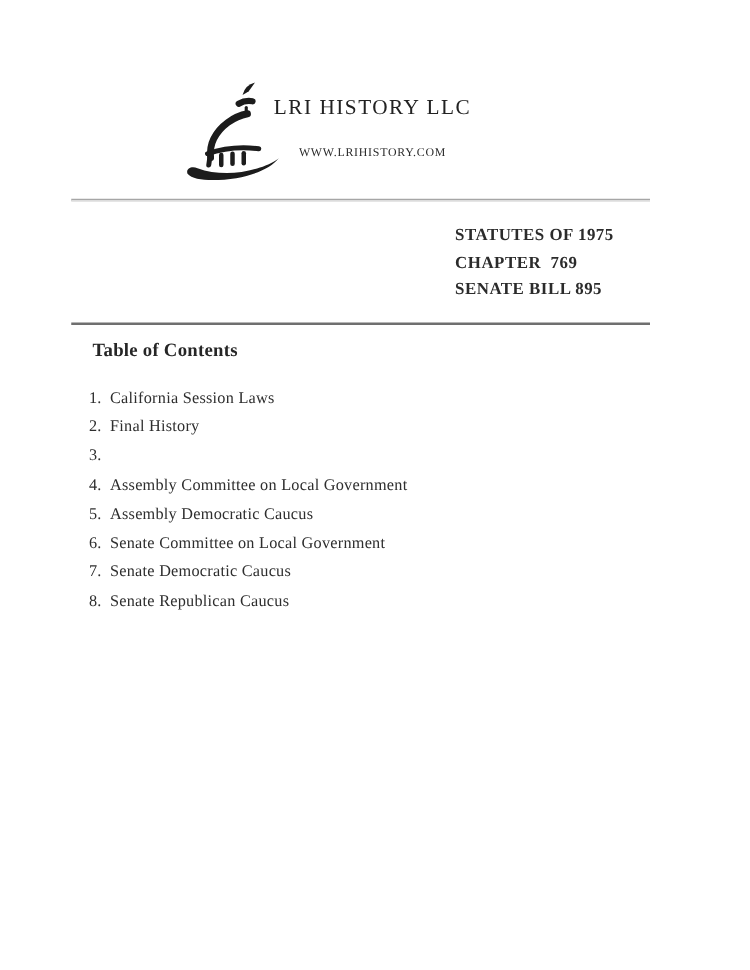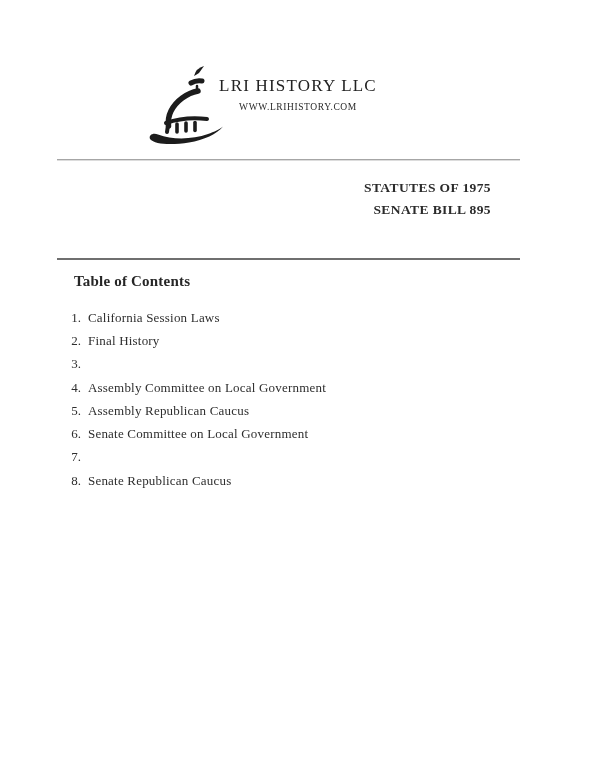--- a/index.html
+++ b/index.html
@@ -27,21 +27,21 @@
     left: 148px;
     top: 75px;
     width: 300px;
     text-align: center;
   }
   .company-name {
     font-size: 17px;
     line-height: 22px;
     letter-spacing: 1.2px;
     color: #222222;
-    margin-bottom: 3px;
+    margin-bottom: 19px;
   }
   .contact-line {
     font-size: 9.5px;
     line-height: 14.5px;
     letter-spacing: 0.6px;
     color: #2a2a2a;
     white-space: pre;
   }
 
   
@@ -52,21 +52,21 @@
     height: 2px;
   }
   .rule-1 { top: 159px; background: #a6a6a6; border-bottom: 1px solid #dcdcdc; }
   .rule-2 { top: 258px; background: #6f6f6f; }
 
   
   .ref-block {
     position: absolute;
     right: 109px;
     top: 177px;
-    text-align: right;
+    text-align: left;
   }
   .ref-line {
     font-size: 13.5px;
     line-height: 21.5px;
     font-weight: bold;
     letter-spacing: 0.4px;
     color: #2b2b2b;
     white-space: pre;
   }
 
@@ -132,20 +132,21 @@
 
   <div class="brand-block">
     <div class="company-name">LRI HISTORY LLC</div>
     <div class="contact-line">WWW.LRIHISTORY.COM</div>
   </div>
 
   <div class="rule rule-1"></div>
 
   <div class="ref-block">
     <div class="ref-line">STATUTES OF 1975</div>
+    <div class="ref-line">CHAPTER  769</div>
     <div class="ref-line">SENATE BILL 895</div>
   </div>
 
   <div class="rule rule-2"></div>
 
   <div class="toc-title">Table of Contents</div>
 
   <div class="toc-list">
     <div class="toc-row">
       <span class="toc-num">1.</span>
@@ -157,28 +158,29 @@
     </div>
     <div class="toc-row">
       <span class="toc-num">3.</span>
     </div>
     <div class="toc-row">
       <span class="toc-num">4.</span>
       <span class="toc-label">Assembly Committee on Local Government</span>
     </div>
     <div class="toc-row">
       <span class="toc-num">5.</span>
-      <span class="toc-label">Assembly Republican Caucus</span>
+      <span class="toc-label">Assembly Democratic Caucus</span>
     </div>
     <div class="toc-row">
       <span class="toc-num">6.</span>
       <span class="toc-label">Senate Committee on Local Government</span>
     </div>
     <div class="toc-row">
       <span class="toc-num">7.</span>
+      <span class="toc-label">Senate Democratic Caucus</span>
     </div>
     <div class="toc-row">
       <span class="toc-num">8.</span>
       <span class="toc-label">Senate Republican Caucus</span>
     </div>
   </div>
 
 </div>
 
 </body></html>

